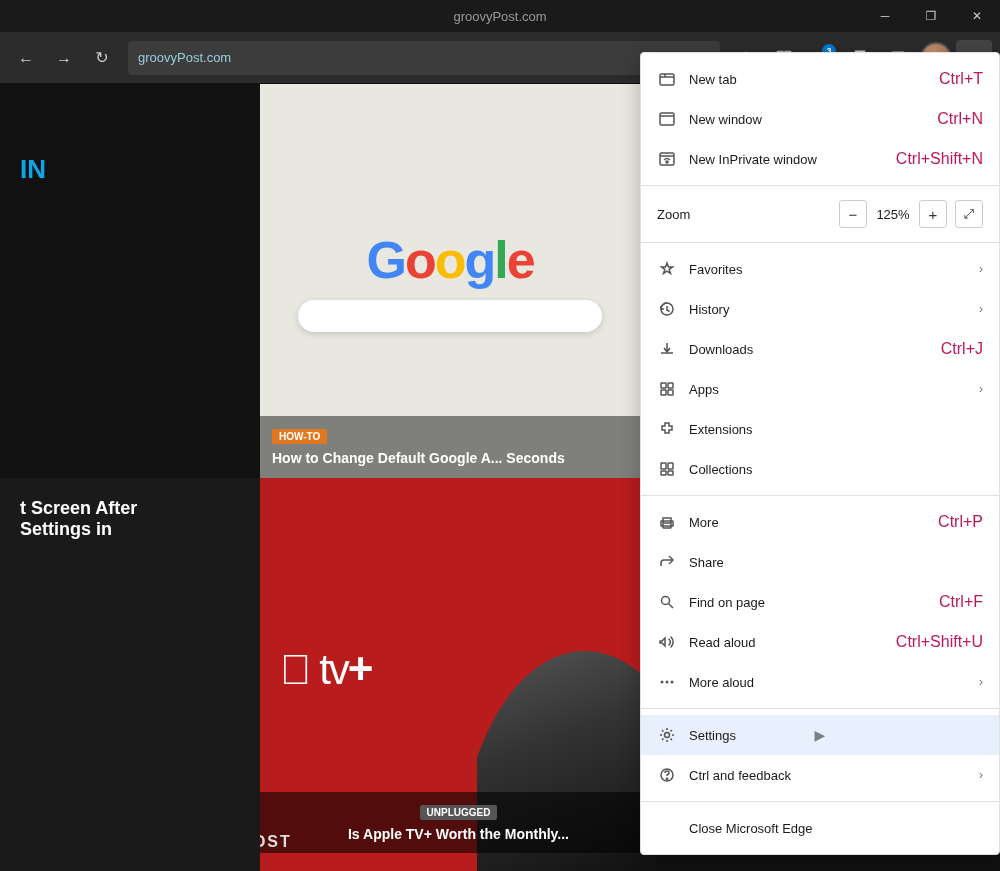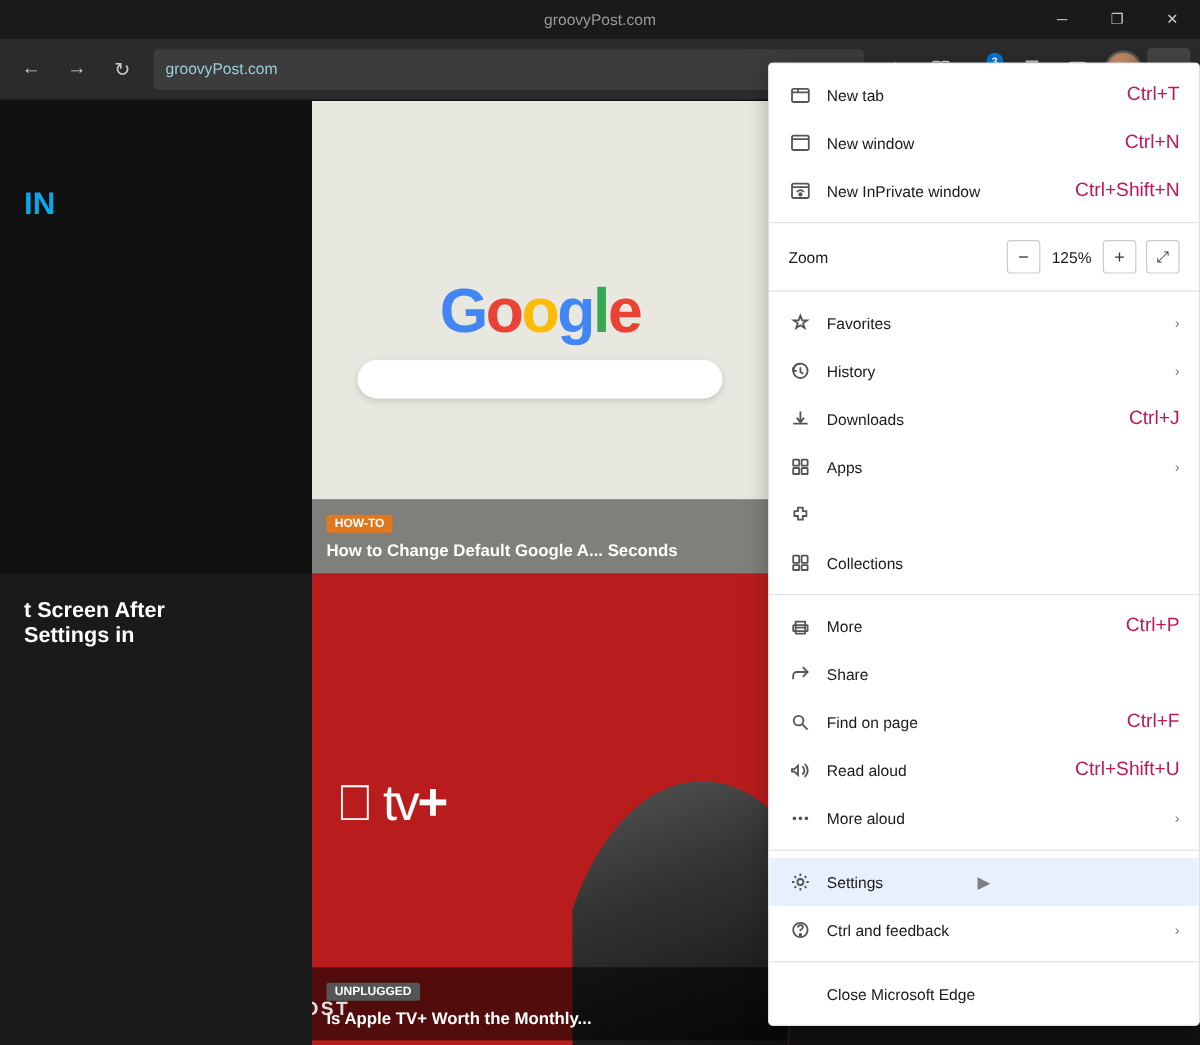--- a/index.html
+++ b/index.html
@@ -329,21 +329,21 @@
 
   <div style="position:absolute; top:0; left:640px; right:0; height:50%; background:#222;">
   </div>
 
   <div style="position:absolute; top:50%; left:260px; width:397px; bottom:0; background:#b91c1c; overflow:hidden; display:flex; align-items:center;">
     <div style="position:absolute; left:20px; top:50%; transform:translateY(-60%); color:#fff; font-size:42px; font-weight:200; letter-spacing:-2px;">
        tv<span style="font-weight:900; font-size:44px;">+</span>
     </div>
 
     <div style="position:absolute; right:0; bottom:0; width:180px; height:220px; background:linear-gradient(160deg,#555 0%,#333 40%,#111 100%); clip-path:ellipse(70% 100% at 60% 100%);"></div>
-    <div style="position:absolute; bottom:4px; left:0; right:0; background:rgba(0,0,0,0.55); padding:10px 12px;">
+    <div style="position:absolute; bottom:18px; left:0; right:0; background:rgba(0,0,0,0.55); padding:10px 12px;text-align:center;">
       <span style="background:#555; color:#fff; font-size:10px; font-weight:700; padding:2px 7px; border-radius:2px; text-transform:uppercase;">UNPLUGGED</span>
       <div style="color:#fff; font-size:14px; font-weight:600; margin-top:5px; line-height:1.3;">Is Apple TV+ Worth the Monthly...</div>
     </div>
   </div>
 
   <div style="position:absolute; bottom:50px; left:0; right:640px; text-align:center;">
     <span style="color:#888; font-size:10px; letter-spacing:2px;">ADVERTISEMENT</span>
   </div>
   <div style="position:absolute; bottom:20px; left:0; right:640px; text-align:center;">
     <span style="color:#ddd; font-size:16px; font-weight:700; letter-spacing:2px;">BEST OF GROOVYPOST</span>
@@ -457,20 +457,21 @@
     <span class="menu-item-label">Apps</span>
     <span class="menu-item-arrow">›</span>
   </div>
 
   <div class="menu-item">
     <div class="menu-item-icon">
       <svg width="16" height="16" viewBox="0 0 16 16" fill="none" stroke="#555" stroke-width="1.5">
         <path d="M6 2h4v3h3v4h-3v3H6v-3H3V5h3z"></path>
       </svg>
     </div>
+    <span class="menu-item-label">Extensions</span>
   </div>
 
   <div class="menu-item">
     <div class="menu-item-icon">
       <svg width="16" height="16" viewBox="0 0 16 16" fill="none" stroke="#555" stroke-width="1.5">
         <rect x="2" y="2" width="5" height="6" rx="0.5"></rect>
         <rect x="9" y="2" width="5" height="6" rx="0.5"></rect>
         <rect x="2" y="10" width="5" height="4" rx="0.5"></rect>
         <rect x="9" y="10" width="5" height="4" rx="0.5"></rect>
       </svg>

